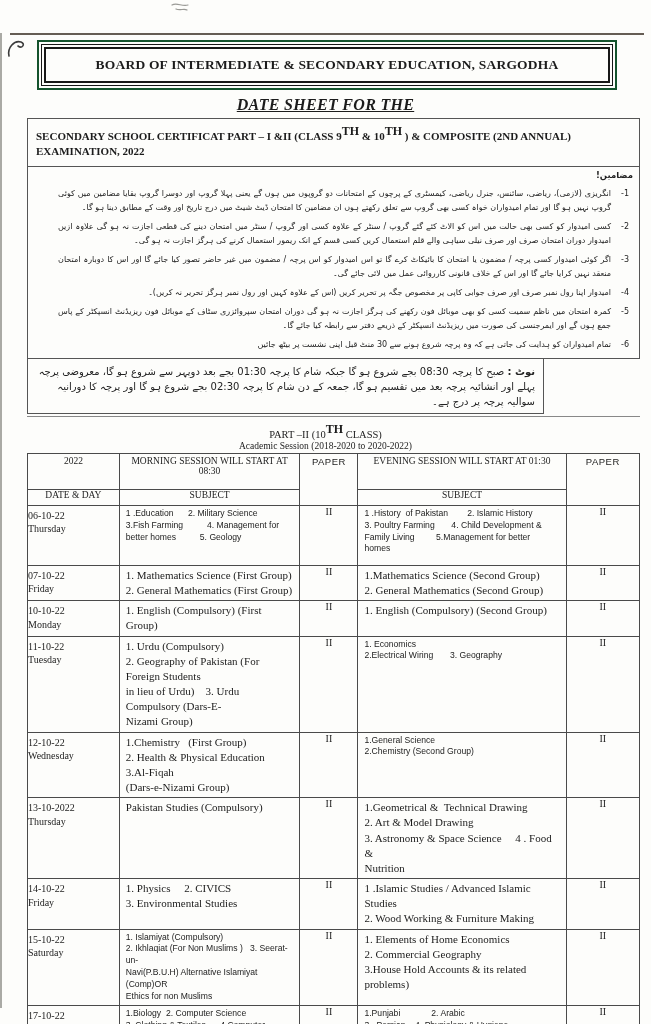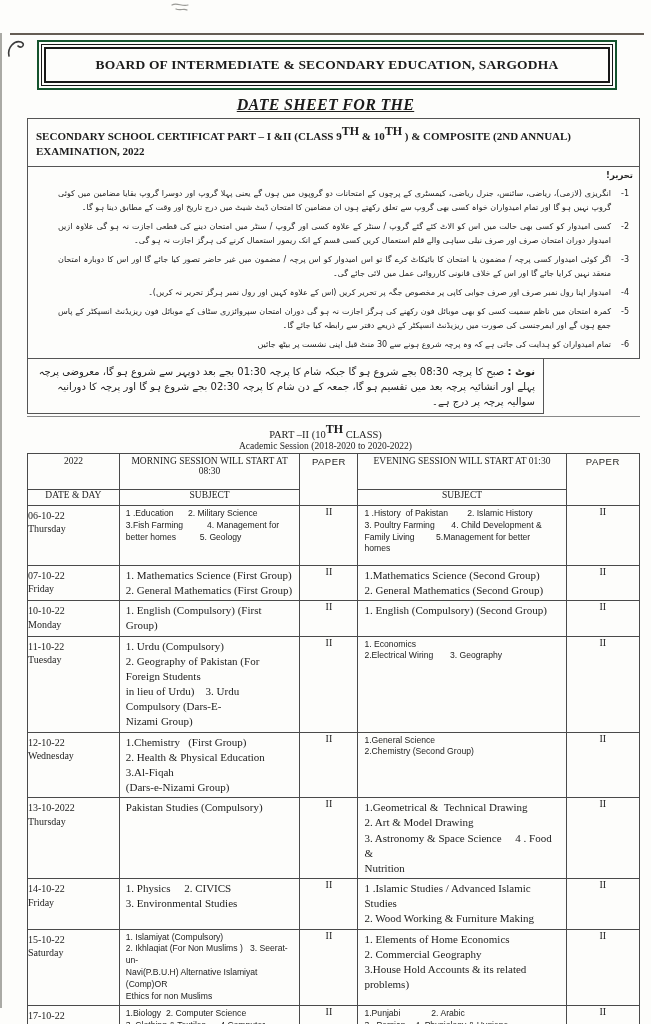--- a/index.html
+++ b/index.html
@@ -93,21 +93,21 @@
         <div class="board-title">BOARD OF INTERMEDIATE &amp; SECONDARY EDUCATION, SARGODHA</div>
       </div>
     </div>
   </div>
 
   <div class="date-sheet-label">DATE SHEET FOR THE</div>
 
   <div class="exam-title-box"><span>SECONDARY SCHOOL CERTIFICAT PART – I &amp;II (CLASS 9</span><span class="sup">TH</span><span> &amp; 10</span><span class="sup">TH</span><span> ) &amp; COMPOSITE (2ND ANNUAL) EXAMINATION, 2022</span></div>
 
   <div class="instructions-box">
-    <div class="inst-heading">تحریر!</div>
+    <div class="inst-heading">مضامین!</div>
     <div class="inst-items" id="inst-items">
         <div class="inst-item">
           <span class="inst-num">1-</span>
           <span class="inst-text">انگریزی (لازمی)، ریاضی، سائنس، جنرل ریاضی، کیمسٹری کے پرچوں کے امتحانات دو گروپوں میں ہوں گے یعنی پہلا گروپ اور دوسرا گروپ بقایا مضامین میں کوئی گروپ نہیں ہو گا اور تمام امیدواران خواہ کسی بھی گروپ سے تعلق رکھتے ہوں ان مضامین کا امتحان ڈیٹ شیٹ میں درج تاریخ اور وقت کے مطابق دینا ہو گا۔</span>
         </div>
         <div class="inst-item">
           <span class="inst-num">2-</span>
           <span class="inst-text">کسی امیدوار کو کسی بھی حالت میں اس کو الاٹ کئے گئے گروپ / سنٹر کے علاوہ کسی اور گروپ / سنٹر میں امتحان دینے کی قطعی اجازت نہ ہو گی علاوہ ازیں امیدوار دوران امتحان صرف اور صرف نیلی سیاہی والے قلم استعمال کریں کسی قسم کے انک ریمور استعمال کرنے کی ہرگز اجازت نہ ہو گی۔</span>
         </div>
         <div class="inst-item">

